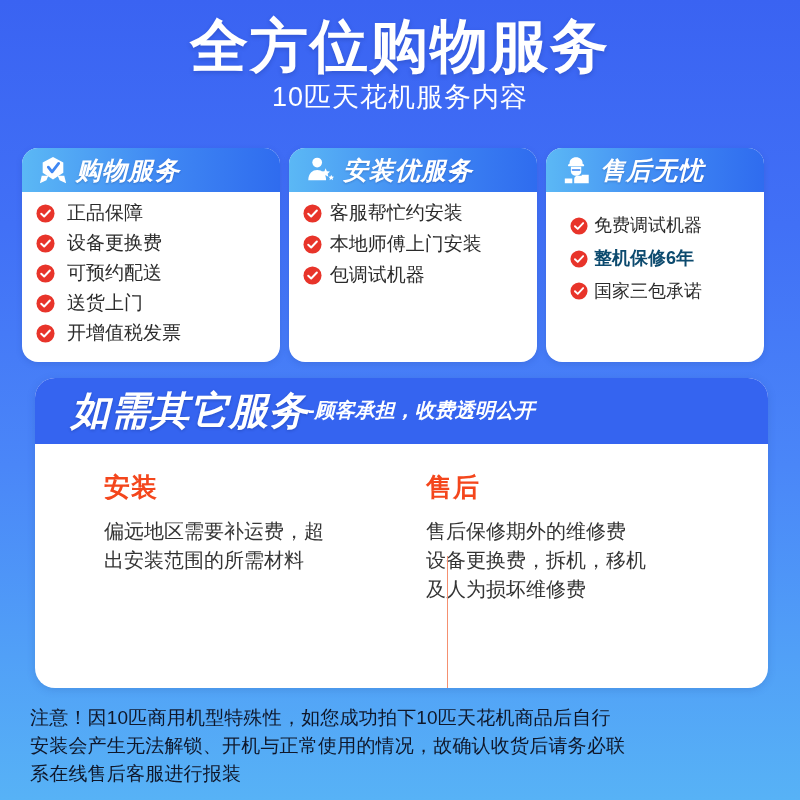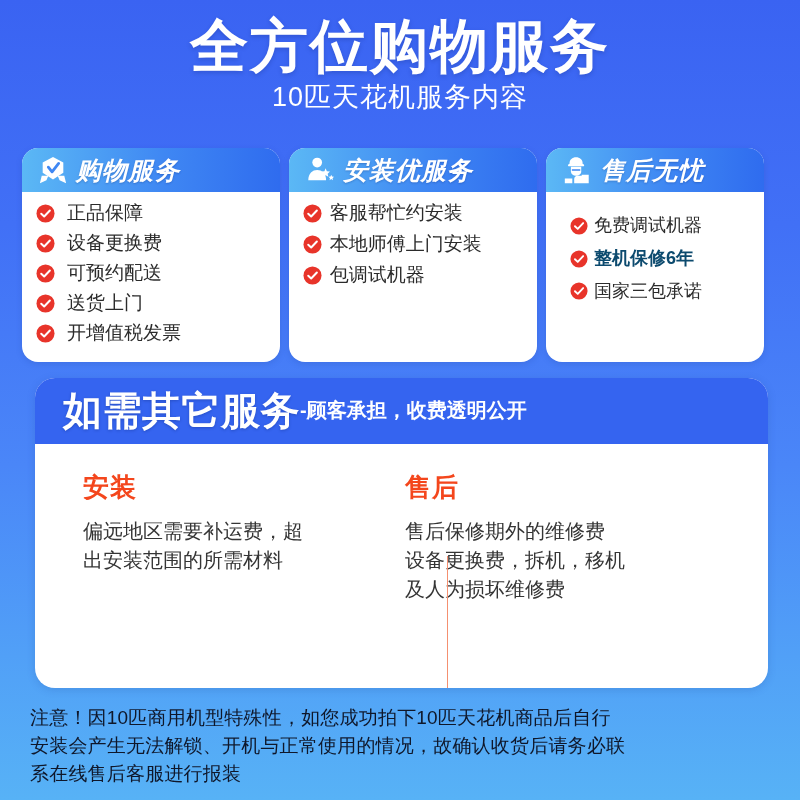--- a/index.html
+++ b/index.html
@@ -99,21 +99,22 @@
     background:#ffffff;
     border-radius:20px;
     overflow:hidden;
     box-shadow:0 2px 8px rgba(30,60,150,.18);
   }
   .panel-head {
     height:66px;
     background:#3564f0;
     display:flex;
     align-items:center;
-    padding-left:28px;
+    padding-left:36px;
+    font-style:italic;
   }
   .panel-head-main {
     color:#ffffff;
     font-size:39px;
     font-weight:bold;
     letter-spacing:.5px;
     text-shadow:0 1px 3px rgba(10,30,100,.3);
   }
   .panel-head-sub {
     color:#ffffff;
@@ -122,21 +123,21 @@
     letter-spacing:0;
     padding-bottom:2px;
   }
 
   .panel-body {
     display:flex;
     padding:26px 0 0 0;
     position:relative;
     height:244px;
   }
-  .col { padding-left:48px; }
+  .col { padding-left:48px;margin-left:21px; }
   .col.right { padding-left:36px; }
   .col-title {
     color:#f4461c;
     font-size:26px;
     font-weight:bold;
     margin-bottom:12px;
     letter-spacing:1px;
   }
   .col-text {
     color:#353535;

